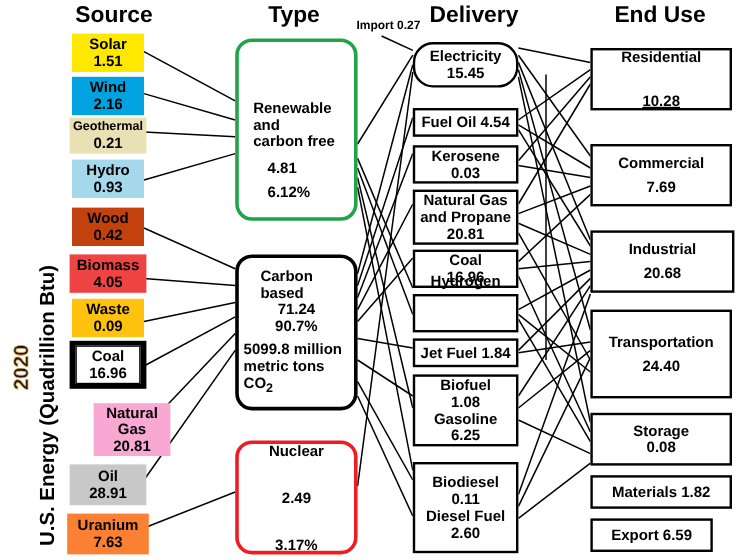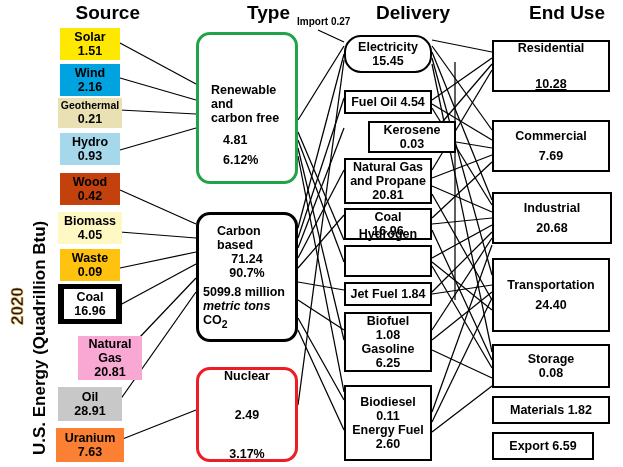--- a/index.html
+++ b/index.html
@@ -1,21 +1,21 @@
 <!DOCTYPE html>
 <html><head>
 <meta charset="utf-8">
 <style>
   html,body{margin:0;padding:0;background:#fff;}
   body{width:623px;height:467px;overflow:hidden;
        font-family:"Liberation Sans","DejaVu Sans",sans-serif;}
   #stage{position:relative;width:623px;height:467px;}
 
   .hdr{position:absolute;font-weight:bold;font-size:19px;color:#000;
-       text-align:right;white-space:nowrap;}
+       text-align:center;white-space:nowrap;}
 
   .ylab{position:absolute;font-weight:bold;font-size:17px;color:#000;
         transform-origin:0 0;transform:rotate(-90deg);white-space:nowrap;}
   .ylab.year{color:#1a1a1a;-webkit-text-stroke:0.6px #e8a33d;}
 
   .node{position:absolute;box-sizing:border-box;display:flex;
         flex-direction:column;align-items:center;justify-content:center;
         font-weight:bold;font-size:12.5px;color:#000;line-height:1.12;
         text-align:center;border:1.6px solid #000;background:#fff;}
   .node .ln{display:block;white-space:nowrap;}
@@ -154,21 +154,21 @@
   <div class="node src" style="left:60px; top:133px; width:60px; height:32px; background:#a5d8ea;">
     <span class="ln">Hydro</span>
     <span class="ln">0.93</span>
   </div>
 
   <div class="node src" style="left:60px; top:173px; width:60px; height:32px; background:#c2410c;">
     <span class="ln">Wood</span>
     <span class="ln">0.42</span>
   </div>
 
-  <div class="node src" style="left:58px; top:212px; width:64px; height:32px; background:#fef9c3;">
+  <div class="node src" style="left:58px; top:212px; width:64px; height:32px; background:#ef4444;">
     <span class="ln">Biomass</span>
     <span class="ln">4.05</span>
   </div>
 
   <div class="node src" style="left:60px; top:249px; width:60px; height:32px; background:#ffc20e;">
     <span class="ln">Waste</span>
     <span class="ln">0.09</span>
   </div>
 
   <div class="node src coal" style="left:58px; top:284px; width:64px; height:40px;">
@@ -202,40 +202,40 @@
     <span class="ln" style="margin-top:6px;margin-left:12px;">6.12%</span>
   </div>
 
   <div class="node type carb" style="left:196px; top:212px; width:102px; height:130px; align-items:center; padding:0 4px;">
     <span class="ln" style="align-self:flex-start;margin-left:14px;">Carbon</span>
     <span class="ln" style="align-self:flex-start;margin-left:14px;">based</span>
     <span class="ln">71.24</span>
     <span class="ln">90.7%</span>
     <span class="pad"></span>
     <span class="ln" style="align-self:flex-start;">5099.8 million</span>
-    <span class="ln" style="align-self:flex-start;font-style:italic;">metric tons</span>
+    <span class="ln" style="align-self:flex-start;">metric tons</span>
     <span class="ln" style="align-self:flex-start;"><span>CO</span><sub>2</sub></span>
   </div>
 
   <div class="node type nuc" style="left:196px; top:367px; width:102px; height:95px;">
     <span class="ln">Nuclear</span>
     <span class="ln" style="margin-top:8px;text-align:right;">2.49</span>
     <span class="ln" style="margin-top:8px;">3.17%</span>
   </div>
 
   <div class="node deliv" style="left:344px; top:35px; width:88px; height:38px;border-radius:17px;">
     <span class="ln">Electricity</span>
     <span class="ln">15.45</span>
   </div>
 
   <div class="node deliv" style="left:344px; top:90px; width:88px; height:24px;">
     <span class="ln">Fuel Oil 4.54</span>
   </div>
 
-  <div class="node deliv" style="left:344px; top:121px; width:88px; height:32px;margin-left:24px;">
+  <div class="node deliv" style="left:344px; top:121px; width:88px; height:32px;">
     <span class="ln">Kerosene</span>
     <span class="ln">0.03</span>
   </div>
 
   <div class="node deliv" style="left:344px; top:158px; width:88px; height:46px;">
     <span class="ln">Natural Gas</span>
     <span class="ln">and Propane</span>
     <span class="ln">20.81</span>
   </div>
 
@@ -256,21 +256,21 @@
   <div class="node deliv" style="left:344px; top:312px; width:88px; height:60px;">
     <span class="ln">Biofuel</span>
     <span class="ln">1.08</span>
     <span class="ln">Gasoline</span>
     <span class="ln">6.25</span>
   </div>
 
   <div class="node deliv" style="left:344px; top:385px; width:88px; height:76px;">
     <span class="ln">Biodiesel</span>
     <span class="ln">0.11</span>
-    <span class="ln">Energy Fuel</span>
+    <span class="ln">Diesel Fuel</span>
     <span class="ln">2.60</span>
   </div>
 
   <div class="node end" style="left:492px; top:40px; width:118px; height:52px;">
     <span class="ln">Residential</span>
     <span class="ln" style="margin-top:22px;text-decoration:underline;">10.28</span>
   </div>
 
   <div class="node end" style="left:492px; top:120px; width:118px; height:52px;">
     <span class="ln">Commercial</span>

